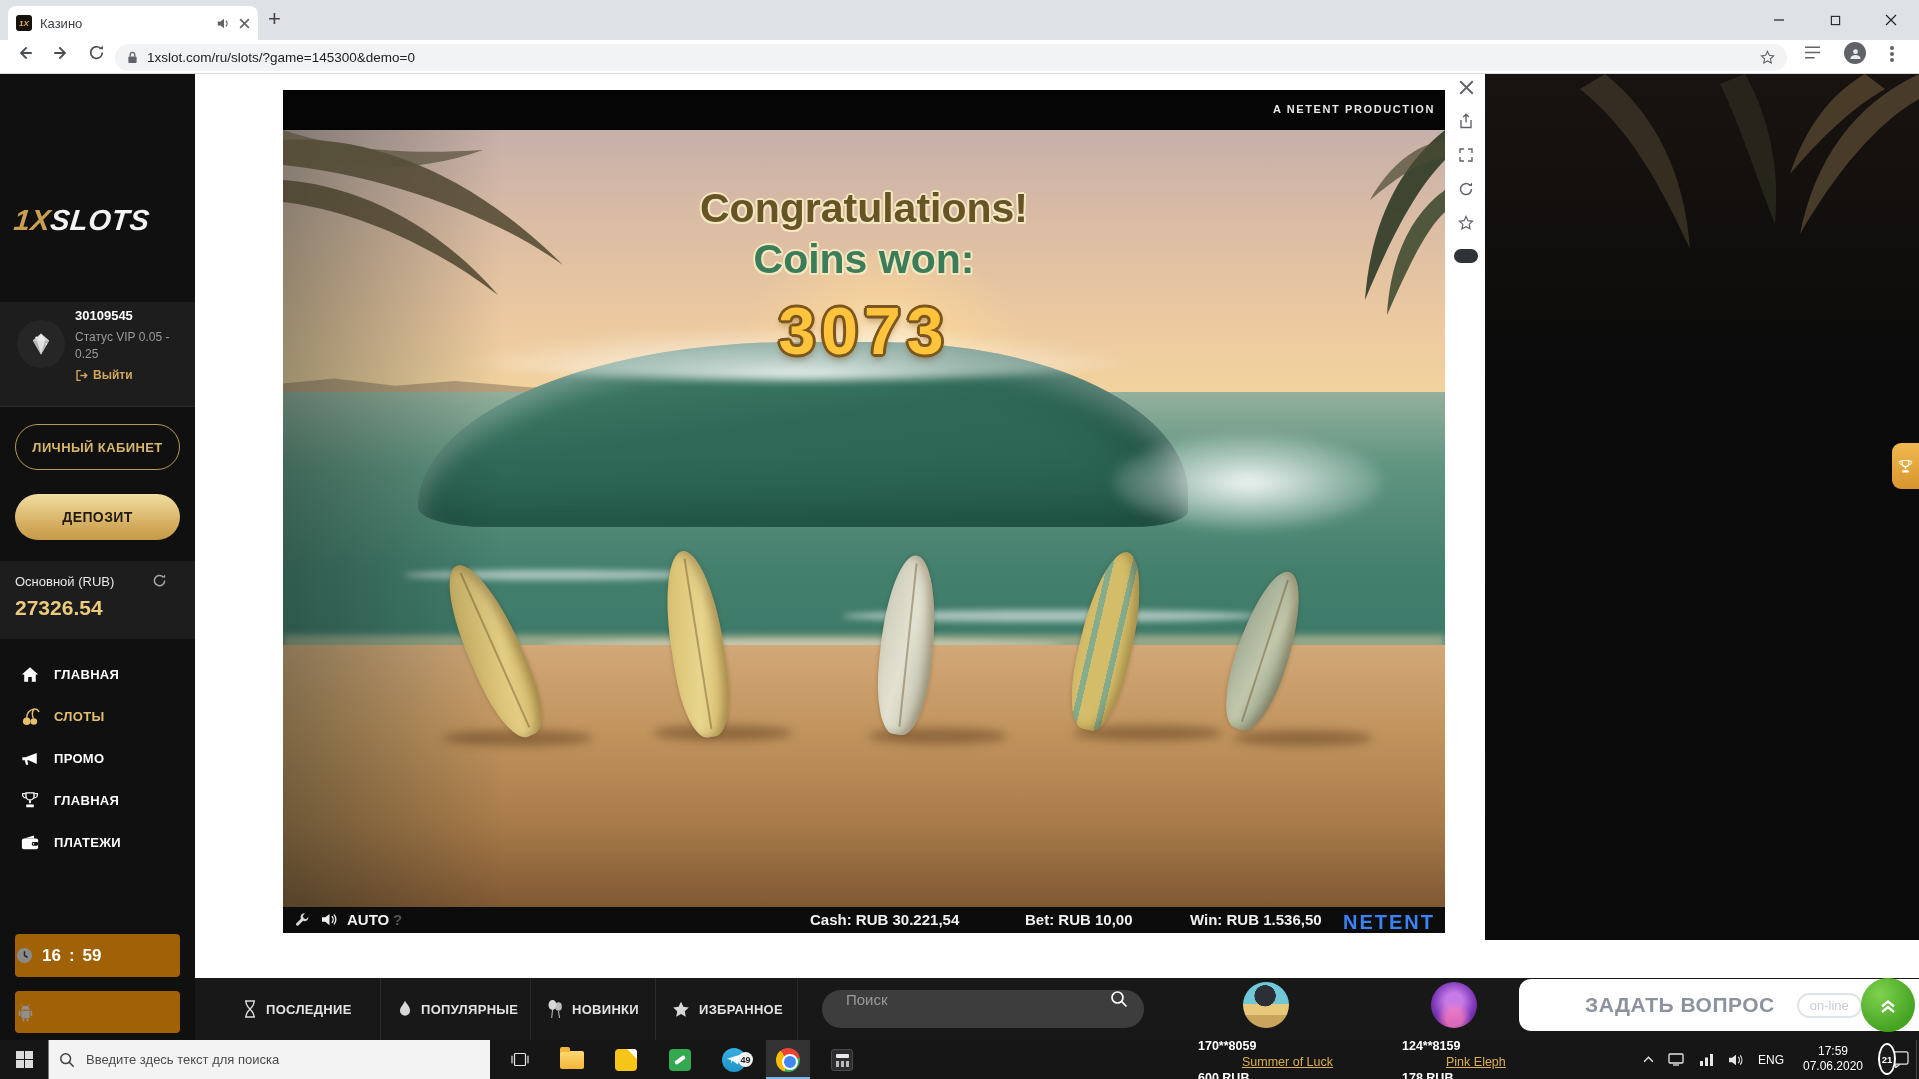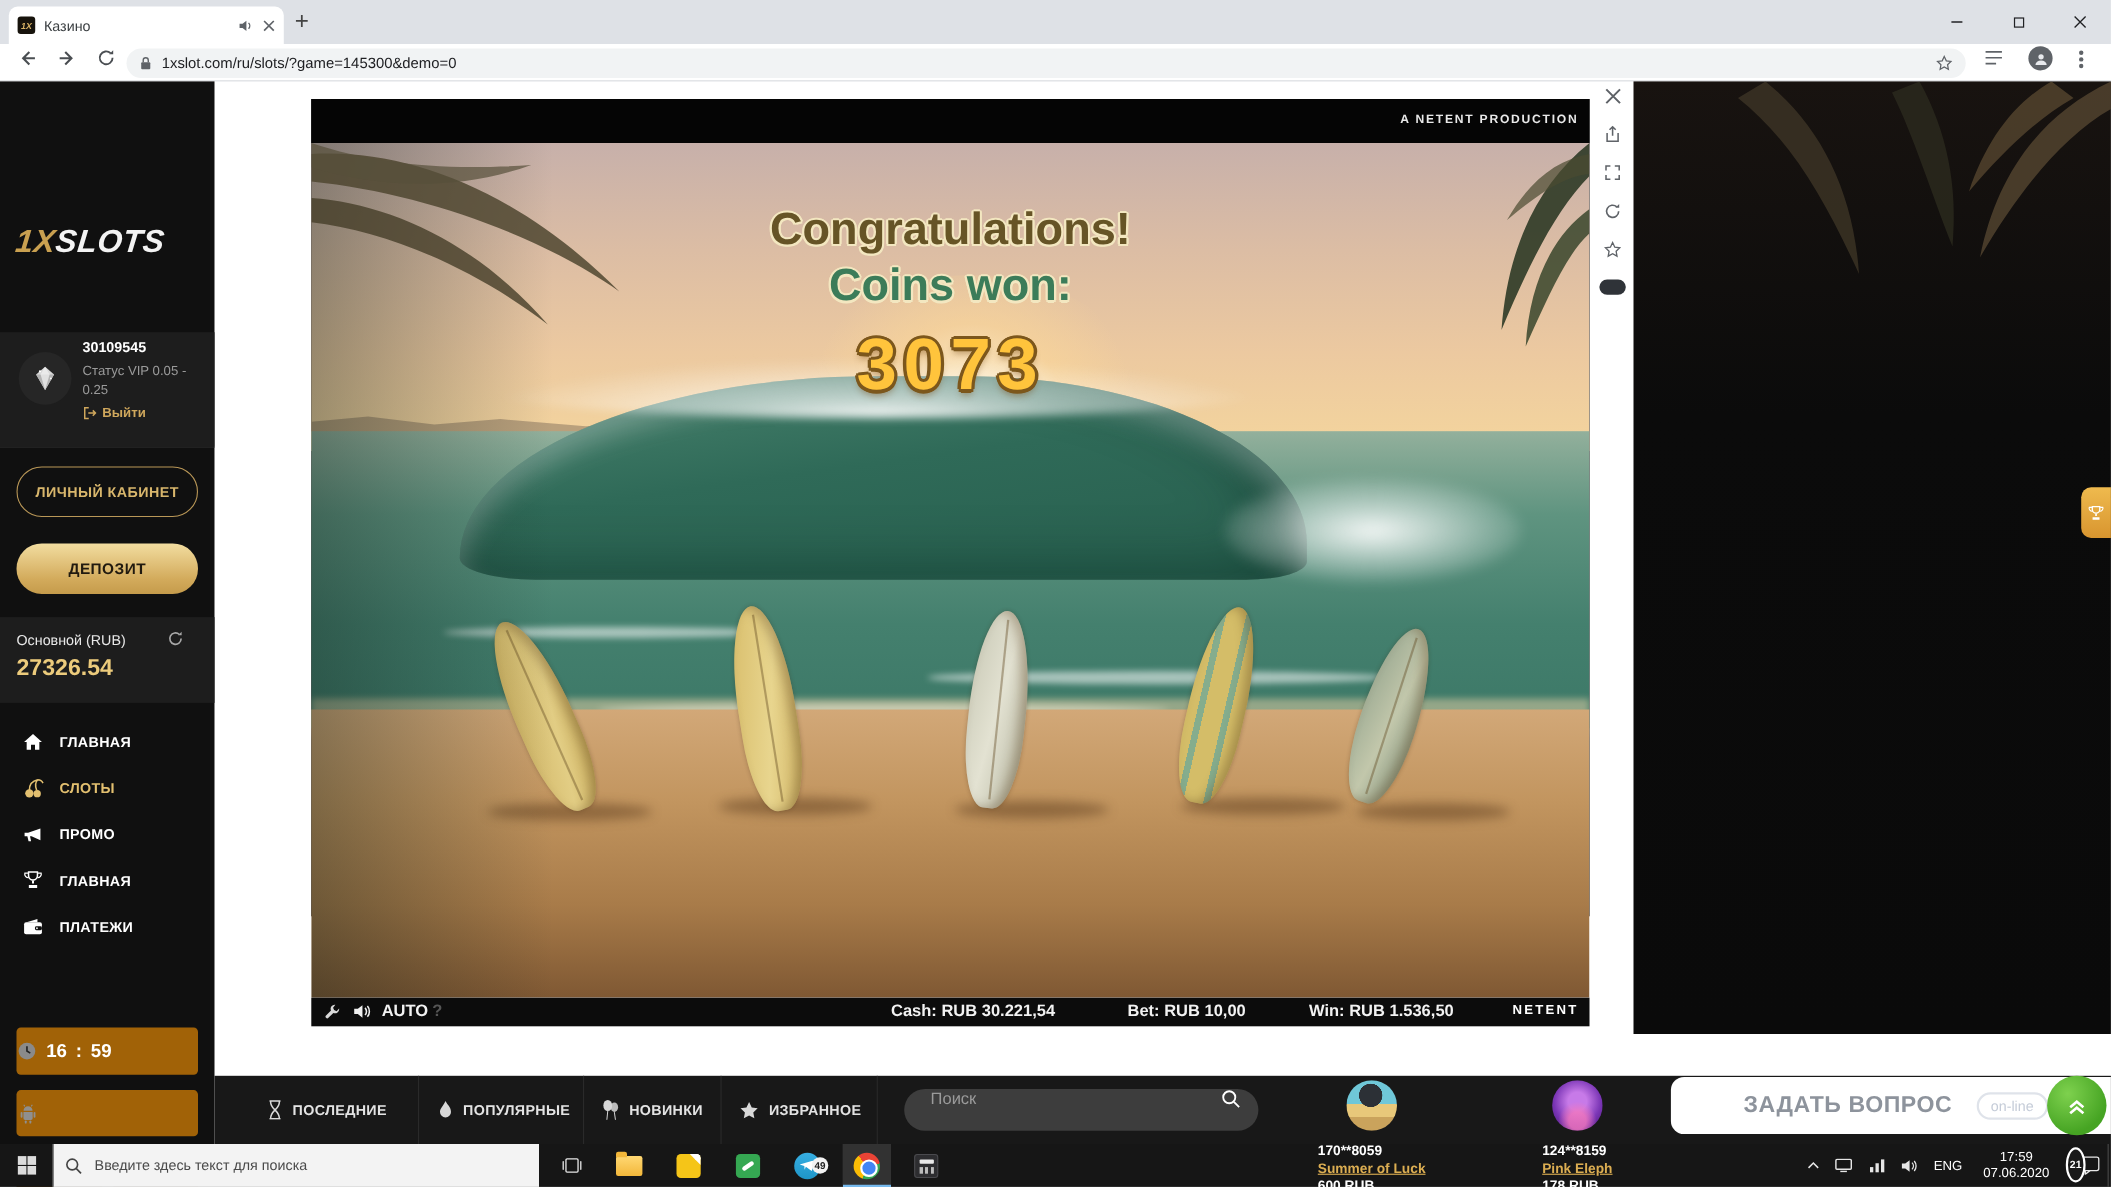--- a/index.html
+++ b/index.html
@@ -98,21 +98,21 @@
   .wetsand{left:0;top:505px;width:1162px;height:34px;background:rgba(235,212,168,.5);filter:blur(3px);}
   .lvign{left:0;top:0;width:220px;height:777px;
          background:linear-gradient(90deg,rgba(15,30,25,.38),rgba(15,30,25,0));}
   .board{position:absolute;width:52px;border-radius:26px 26px 22px 22px / 95px 95px 70px 70px;
          box-shadow:inset -6px 0 10px rgba(80,55,20,.35),0 0 4px rgba(60,40,20,.3);}
   .board .stringer{position:absolute;left:50%;top:8px;bottom:8px;width:2px;background:rgba(95,70,30,.4);}
   .bshadow{position:absolute;height:16px;background:rgba(70,40,15,.4);border-radius:50%;filter:blur(5px);}
   .gamebar{left:0;top:817px;width:1162px;height:26px;background:#0c0c0c;color:#fff;}
   .gb{top:822px;color:#efefef;display:flex;}
   .gbtxt{top:821px;font-size:15px;font-weight:bold;color:#f2f2f2;white-space:nowrap;}
-  .netent{right:10px;top:821px;font-size:12px;font-weight:bold;letter-spacing:2px;color:#ffffff;}
+  .netent{right:10px;top:821px;font-size:20px;font-weight:bold;letter-spacing:2px;color:#3b82f6;}
   .congrats{left:0;top:95px;width:1162px;text-align:center;font-size:41px;font-weight:bold;color:#665426;
      text-shadow:-2px 0 #f3e7c0,2px 0 #f3e7c0,0 -2px #f3e7c0,0 2px #f3e7c0,
                  -1.5px -1.5px #f3e7c0,1.5px -1.5px #f3e7c0,-1.5px 1.5px #f3e7c0,1.5px 1.5px #f3e7c0;}
   .coinslabel{left:0;top:146px;width:1162px;text-align:center;font-size:41px;font-weight:bold;color:#3c7c59;
      text-shadow:-2px 0 #f3e7c0,2px 0 #f3e7c0,0 -2px #f3e7c0,0 2px #f3e7c0,
                  -1.5px -1.5px #f3e7c0,1.5px -1.5px #f3e7c0,-1.5px 1.5px #f3e7c0,1.5px 1.5px #f3e7c0;}
   .coinsval{left:0;top:203px;width:1162px;text-align:center;font-size:66px;font-weight:bold;color:#ffc43c;
      letter-spacing:6px;
      text-shadow:-3px 0 #7c571c,3px 0 #7c571c,0 -3px #7c571c,0 3px #7c571c,
                  -2px -2px #7c571c,2px -2px #7c571c,-2px 2px #7c571c,2px 2px #7c571c,0 5px 7px rgba(110,65,10,.45);}
@@ -135,21 +135,21 @@
                    font-family:"Liberation Sans",sans-serif;}
   .bb-search input::placeholder{color:#9a9a9a;}
   .winner{top:982px;height:48px;display:flex;gap:10px;z-index:5;flex-direction:column;}
   .wav{width:46px;height:46px;border-radius:50%;overflow:hidden;flex:none;}
   .wav1{background:radial-gradient(circle at 48% 30%,#2c3036 0 26%,transparent 27%),
         linear-gradient(180deg,#6fc7d8 0 48%,#e8c87a 48% 72%,#caa35c 72%);}
   .wav2{background:radial-gradient(circle at 50% 80%,rgba(244,120,190,.8) 0 18%,transparent 40%),
         radial-gradient(circle at 50% 42%,#c77ae8 0 24%,#7a35b5 60%,#3f1468 100%);}
   .wtxt{font-size:12.5px;line-height:16px;white-space:nowrap;}
   .wtxt .wid{color:#fff;font-weight:bold;}
-  .wtxt .wgame{color:#dcae52;font-weight:bold;text-decoration:underline;}
+  .wtxt .wgame{color:#dcae52;font-weight:normal;text-decoration:underline;margin-left:44px;}
   .wtxt .wamt{color:#fff;font-weight:bold;}
   .chatpanel{left:1519px;top:979px;width:400px;height:52px;background:#fff;border-radius:12px 0 0 12px;
              display:flex;align-items:center;z-index:6;padding-left:66px;gap:22px;}
   .chatlabel{font-size:21px;font-weight:bold;color:#8d939c;letter-spacing:.5px;}
   .online{border:2px solid #dfe3ea;border-radius:14px;color:#c5ccd8;font-size:13px;padding:3px 11px;}
   .chatbtn{left:1861px;top:978px;width:54px;height:54px;border-radius:50%;z-index:7;
            background:radial-gradient(circle at 35% 30%,#7ed14e,#46a423 70%);
            display:flex;align-items:center;justify-content:center;color:#fff;}
 
   

